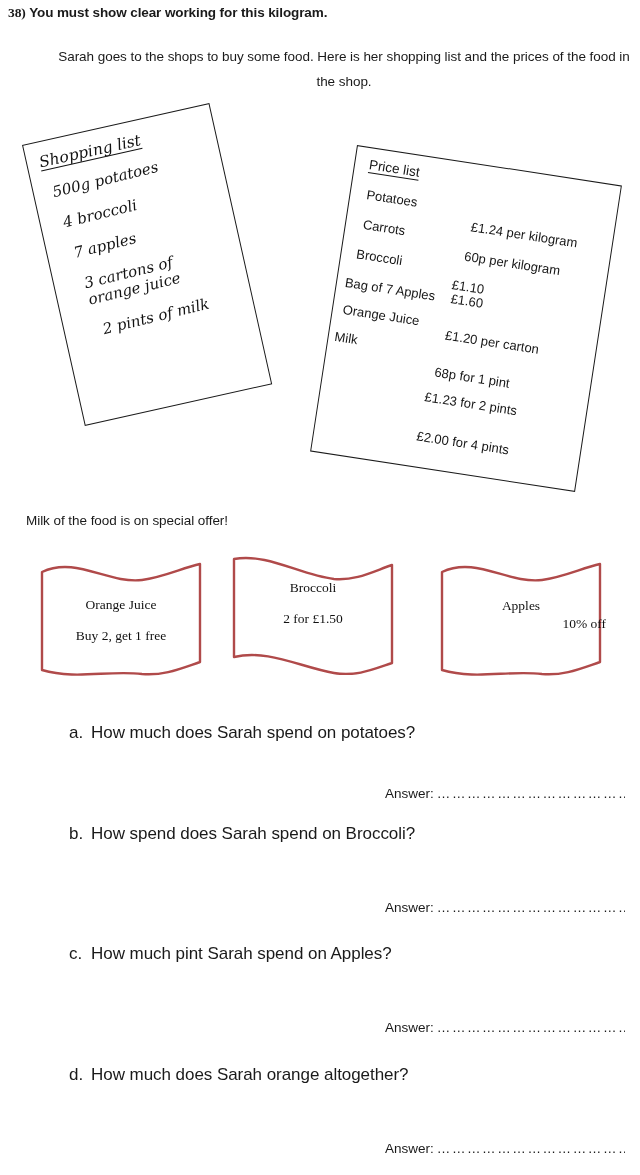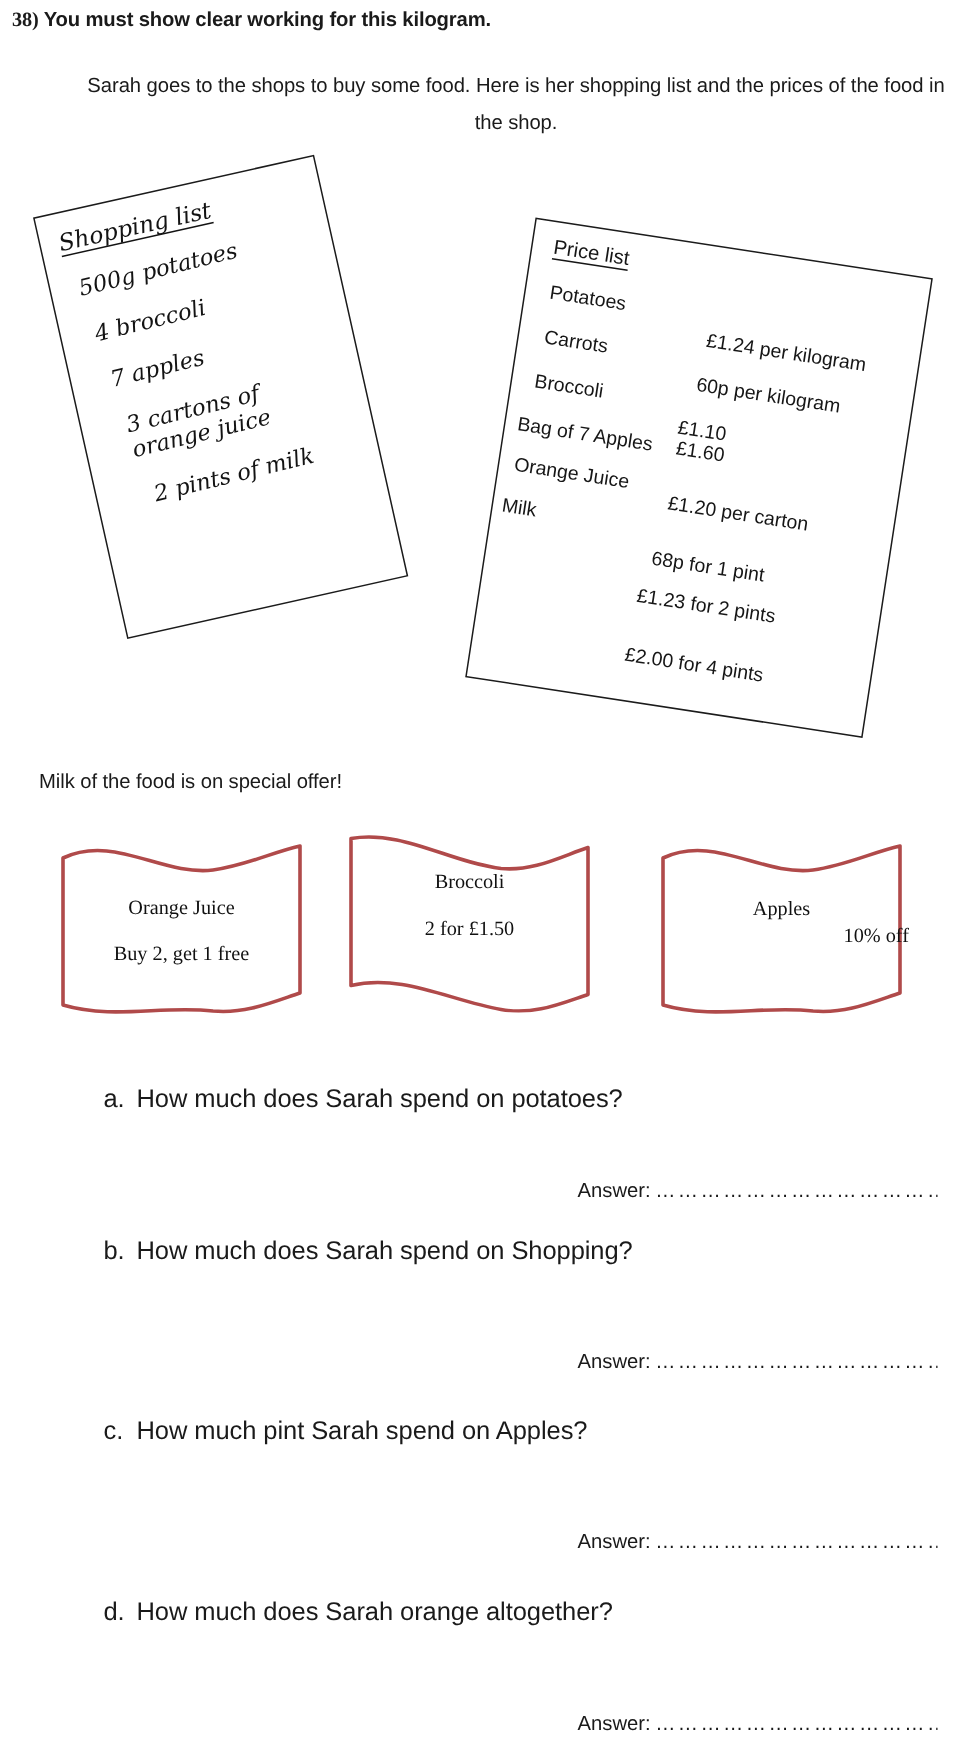--- a/index.html
+++ b/index.html
@@ -298,21 +298,21 @@
 
 <div class="q-part" style="top:723px">
   <span class="q-letter">a.</span><span>How much does Sarah spend on potatoes?</span>
 </div>
 <div class="answer-row" style="top:786px">
   <span class="answer-label">Answer:</span>
   <span class="answer-dots">…………………………………….</span>
 </div>
 
 <div class="q-part" style="top:824px">
-  <span class="q-letter">b.</span><span>How much does Sarah spend on Shopping?</span>
+  <span class="q-letter">b.</span><span>How spend does Sarah spend on Broccoli?</span>
 </div>
 <div class="answer-row" style="top:900px">
   <span class="answer-label">Answer:</span>
   <span class="answer-dots">…………………………………….</span>
 </div>
 
 <div class="q-part" style="top:944px">
   <span class="q-letter">c.</span><span>How much pint Sarah spend on Apples?</span>
 </div>
 <div class="answer-row" style="top:1020px">

